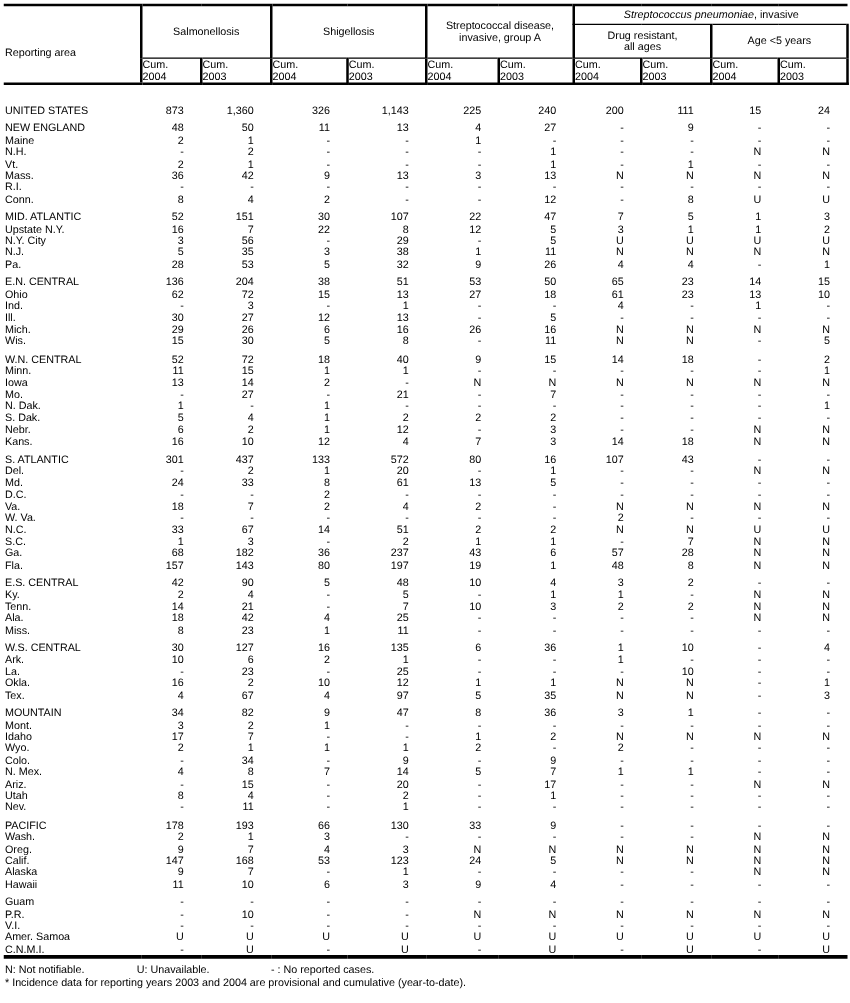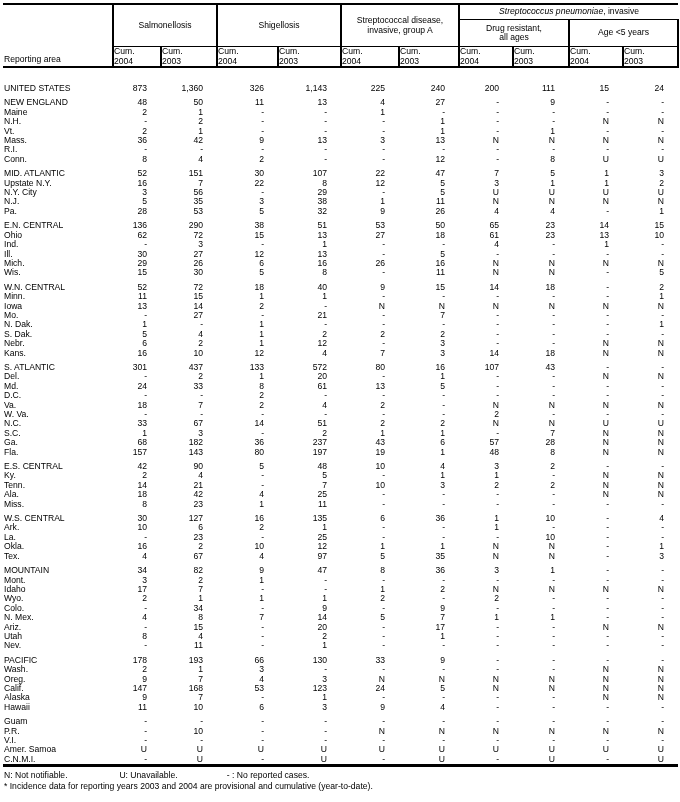--- a/index.html
+++ b/index.html
@@ -19,21 +19,21 @@
 
   
   table {
     border-collapse:collapse; table-layout:fixed; width:675px;
     border-top:2px solid #000; border-bottom:3px solid #000;
   }
   thead th {
     font-weight:normal; font-size:8.6px; line-height:9.5px; padding:0;
   }
   .area-h {
-    text-align:left; vertical-align:bottom; padding:0 0 2px 1px;margin-top:12px;
+    text-align:left; vertical-align:bottom; padding:0 0 19px 1px;margin-top:12px;
   }
   .pneumo {
     text-align:center; vertical-align:middle; height:14px;
     border-left:2px solid #000; border-bottom:1px solid #000;margin-left:38px;
   }
   .pneumo i { font-style:italic; }
   .grp {
     text-align:center; vertical-align:middle; white-space:pre-line; height:26px;
     border-left:2px solid #000; border-right:2px solid #000;
     border-bottom:1px solid #000;
@@ -51,21 +51,21 @@
   }
   td.area { text-align:left; padding-left:1px; }
   td.val  { text-align:right; padding-right:14px; }
   tr.spacer td { height:5px; line-height:5px; }
   tbody tr.first td { padding-top:16px; }
 
   
   .foot { margin-top:3px; font-size:8.6px; line-height:10.5px; padding-left:1px; }
   .legend span { display:inline-block; }
   .legend .l1 { width:103px; }
-  .legend .l2 { width:105px;margin-left:10px; }
+  .legend .l2 { width:105px; }
 </style>
 </head>
 <body>
 
 <div class="page">
 
 
   <table>
     <colgroup>
       <col style="width:110px">
@@ -292,21 +292,21 @@
           <td class="val">4</td>
           <td class="val">-</td>
           <td class="val">1</td>
         </tr>
         <tr class="spacer">
           <td colspan="11"></td>
         </tr>
         <tr>
           <td class="area region">E.N. CENTRAL</td>
           <td class="val">136</td>
-          <td class="val">290</td>
+          <td class="val">204</td>
           <td class="val">38</td>
           <td class="val">51</td>
           <td class="val">53</td>
           <td class="val">50</td>
           <td class="val">65</td>
           <td class="val">23</td>
           <td class="val">14</td>
           <td class="val">15</td>
         </tr>
         <tr>

